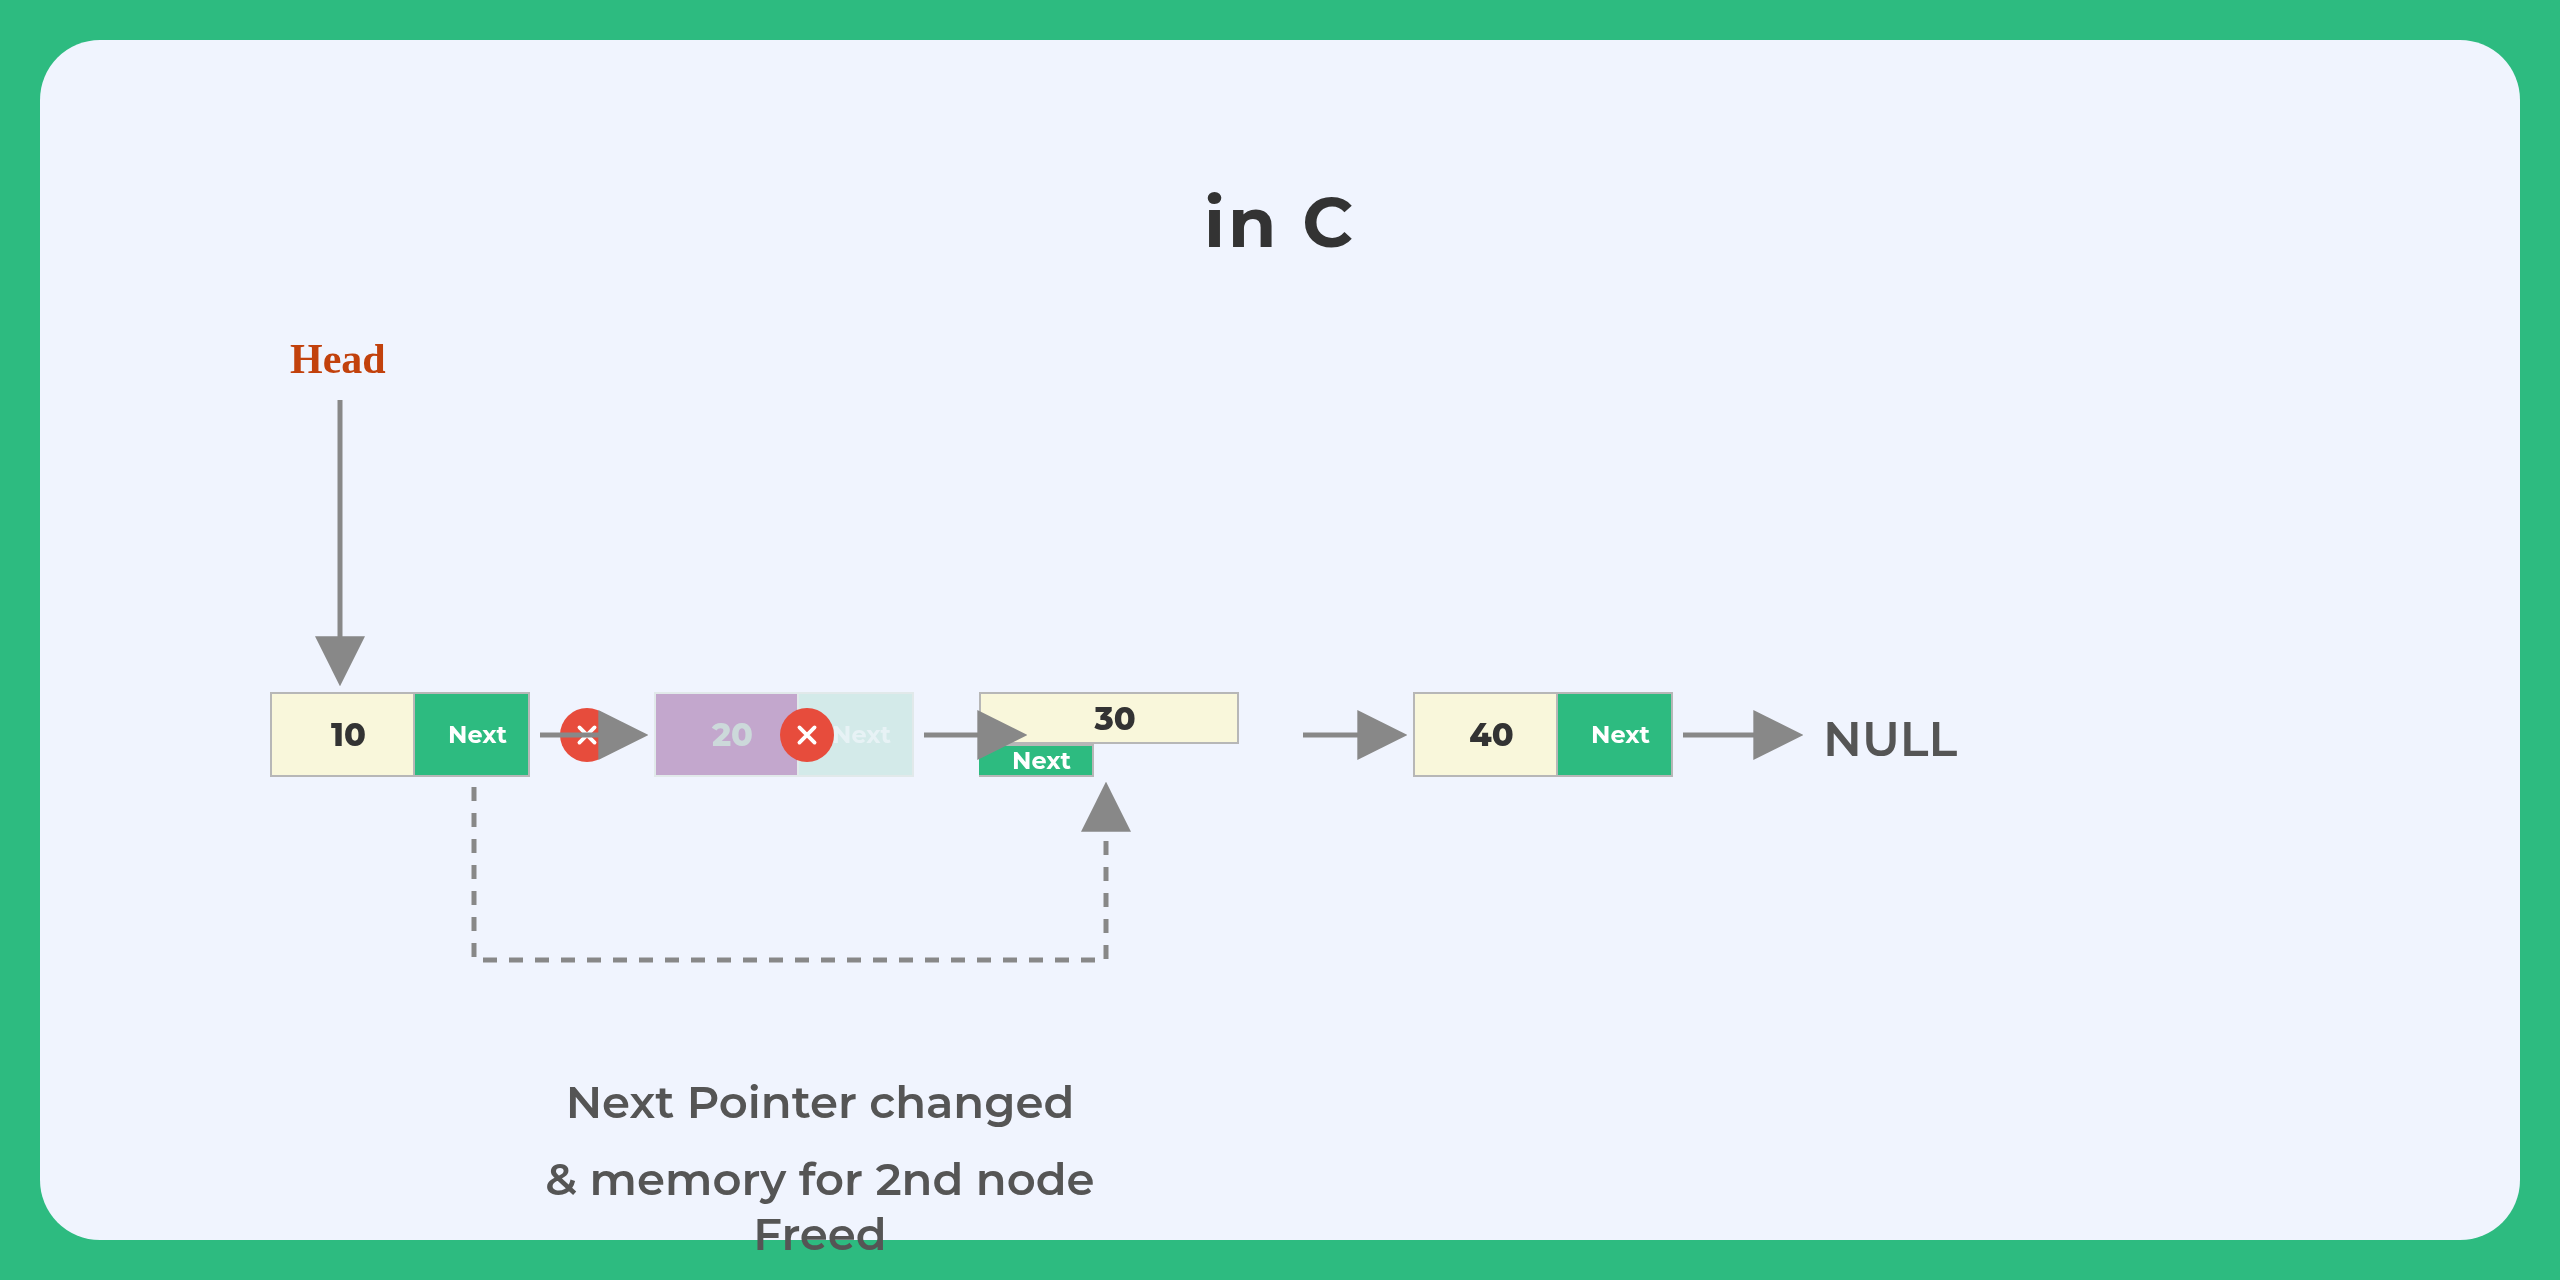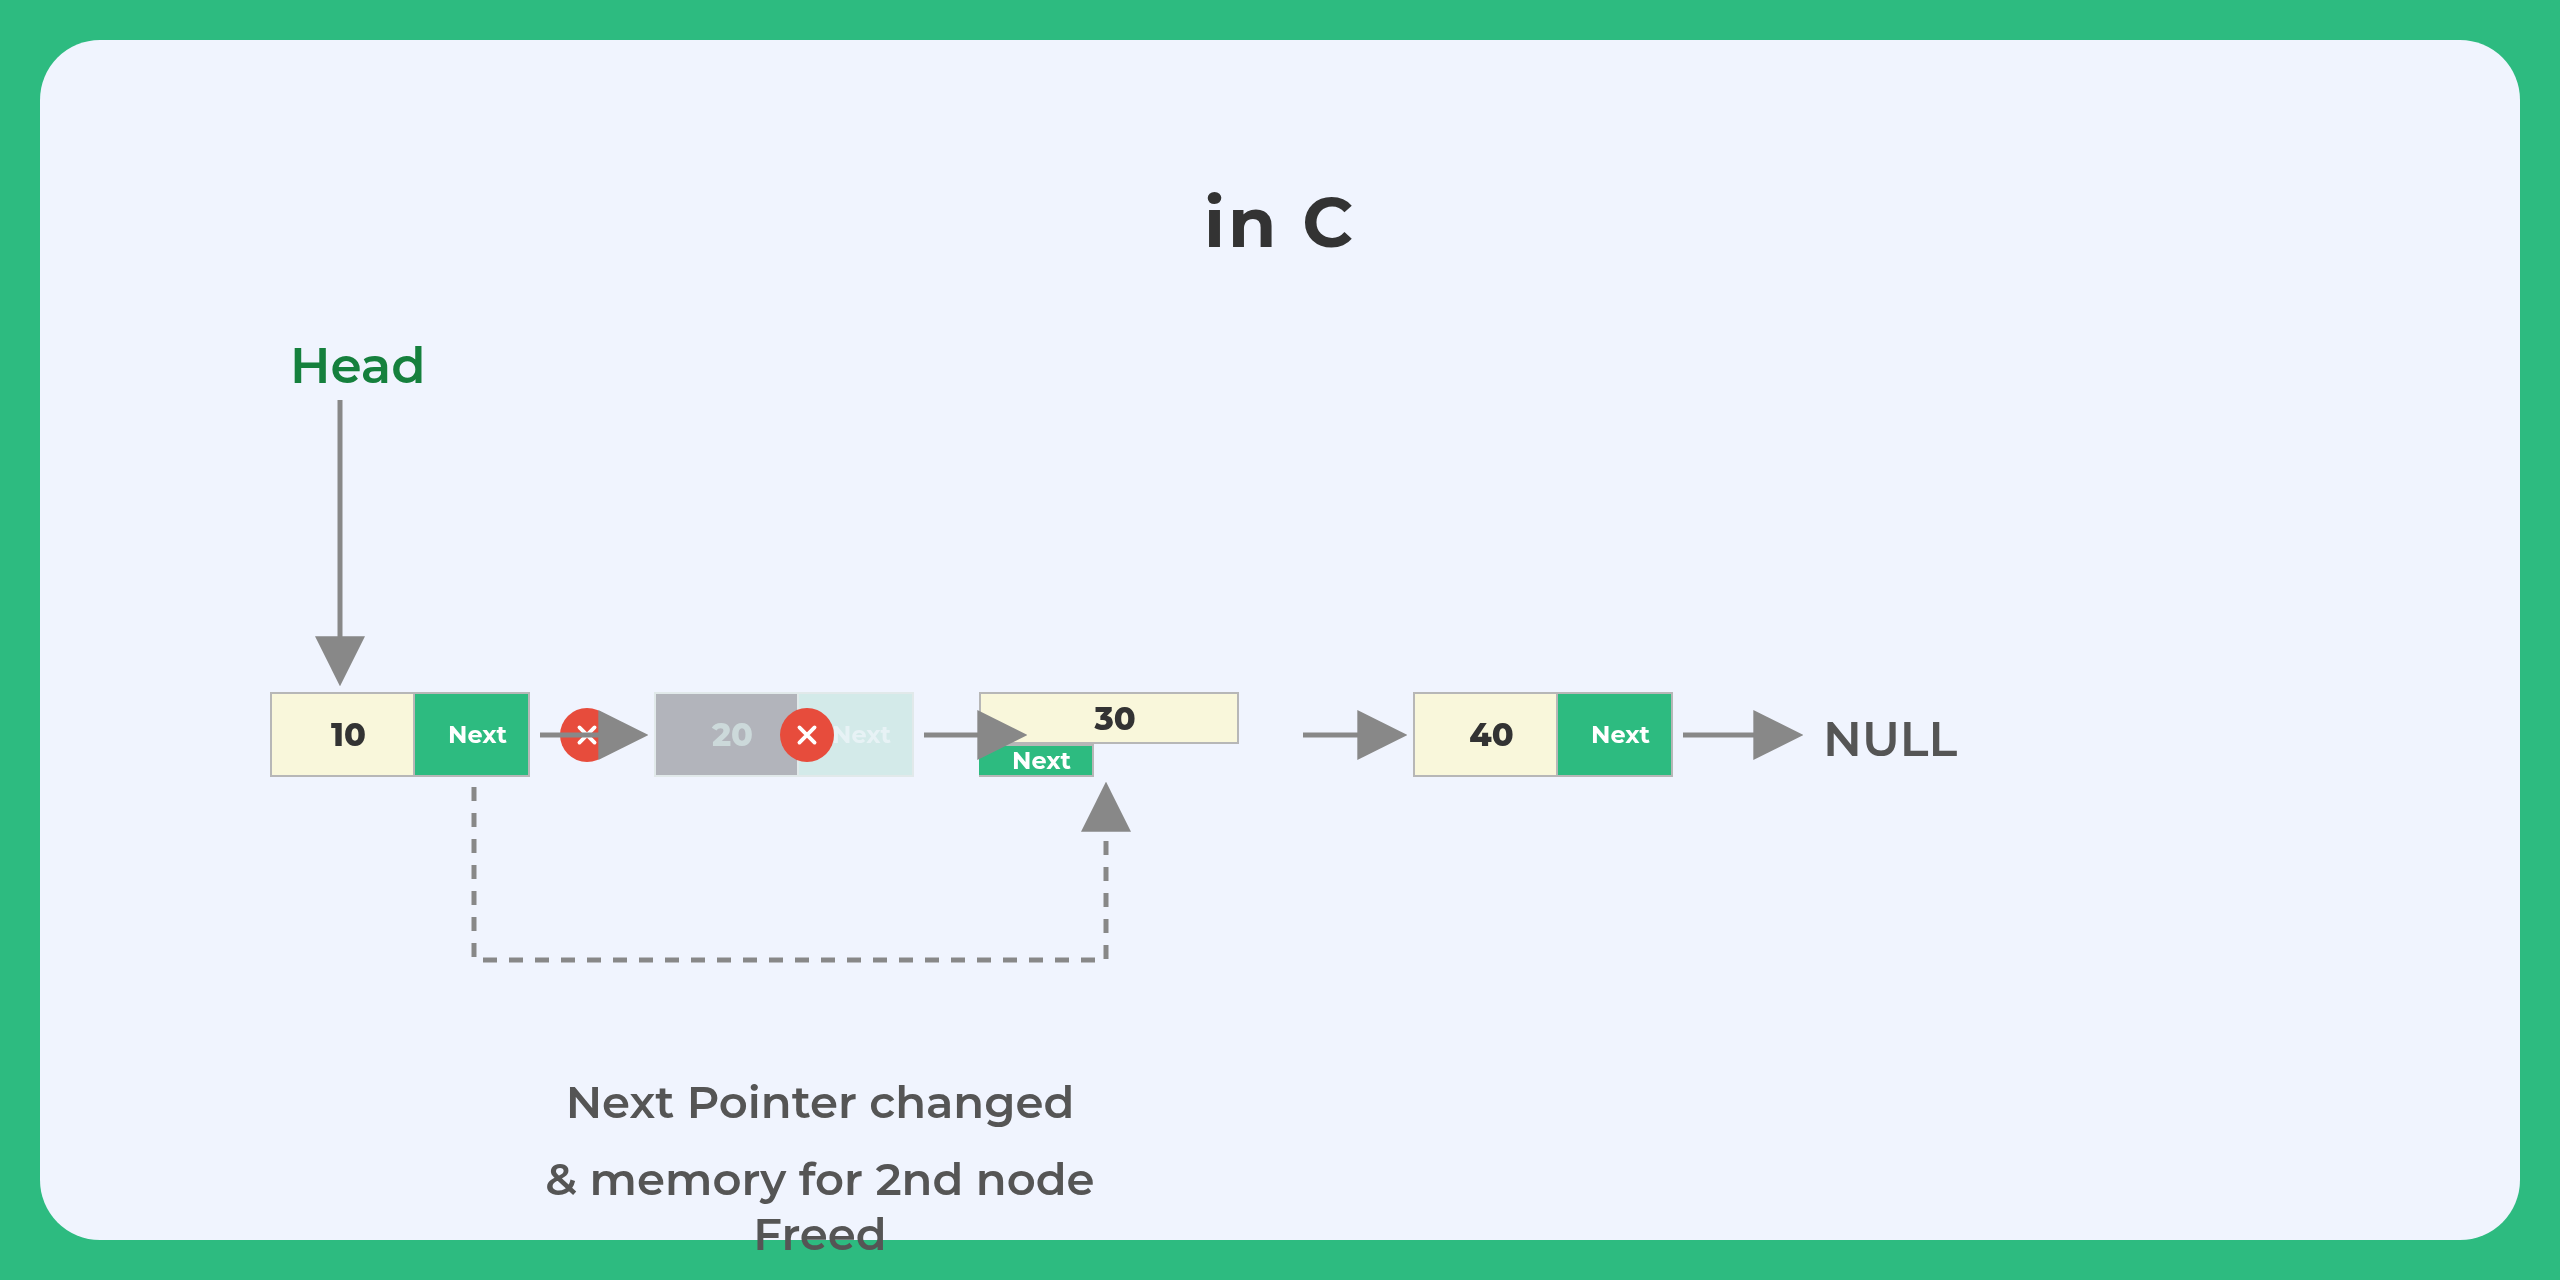--- a/index.html
+++ b/index.html
@@ -23,23 +23,24 @@
     left: 0; right: 0;
     text-align: center;
     font-weight: 700;
     font-size: 70px;
     color: #333333;
     letter-spacing: 3px;
     line-height: 1.35;
   }
   .head-label {
     position: absolute;
-    font-size: 50px;
+    font-size: 42px;
     font-weight: 600;
-    color: #15803d;
+    color: #c2410c;
+    font-family: Liberation Serif, serif;
   }
   .node {
     position: absolute;
     width: 260px;
     height: 85px;
     display: flex;
   }
   .node .val {
     flex: 1;
     background: #f9f7db;
@@ -59,21 +60,21 @@
     border-left: none;
     display: flex;
     align-items: center;
     justify-content: center;
     font-weight: 700;
     font-size: 24px;
     color: #ffffff;
     padding-left: 12px;
   }
   .node.deleted { opacity: 0.35; }
-  .node.deleted .val { background: #404040; color: #8aa99a; border-color:#c8d7c7;}
+  .node.deleted .val { background: #701a75; color: #8aa99a; border-color:#c8d7c7;}
   .node.deleted .next { background: #9ed9c3; color:#d9efe6; border-color:#c8d7c7;}
   .xicon {
     position: absolute;
     width: 54px; height: 54px;
     background: #e74c3c;
     border-radius: 50%;
     display:flex; align-items:center; justify-content:center;
   }
   .xicon svg { width: 26px; height: 26px; }
   .null-label {

